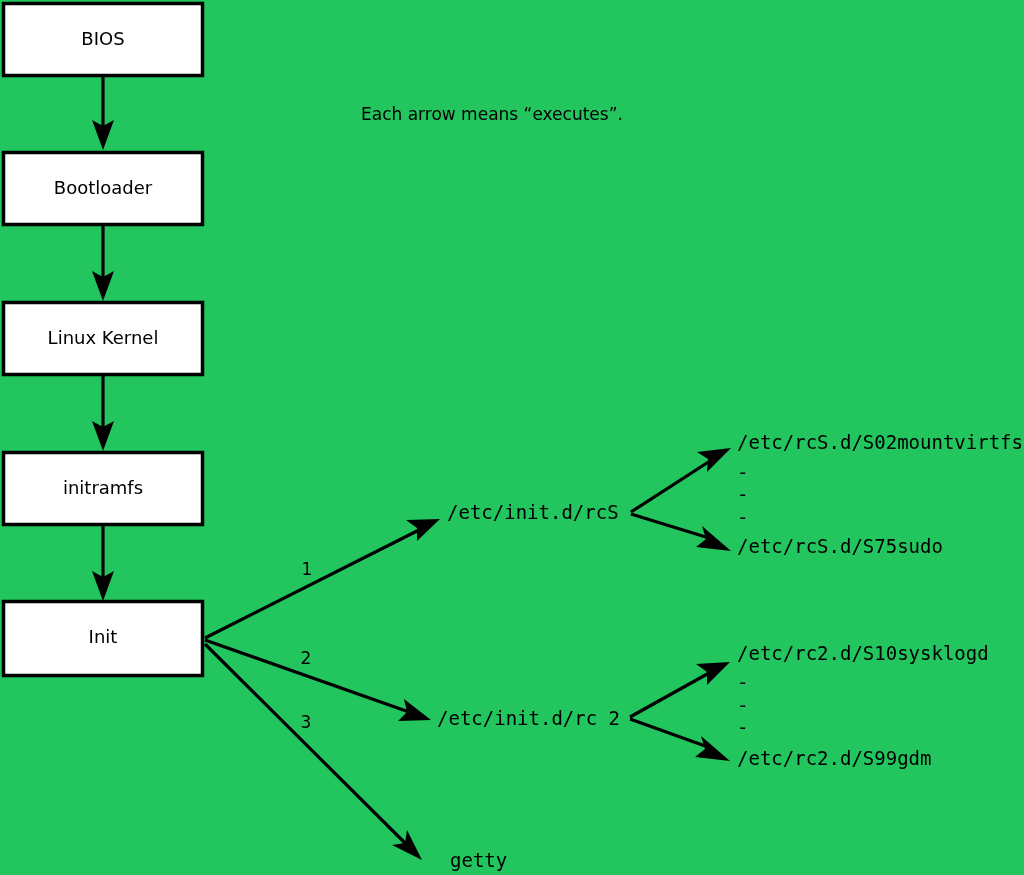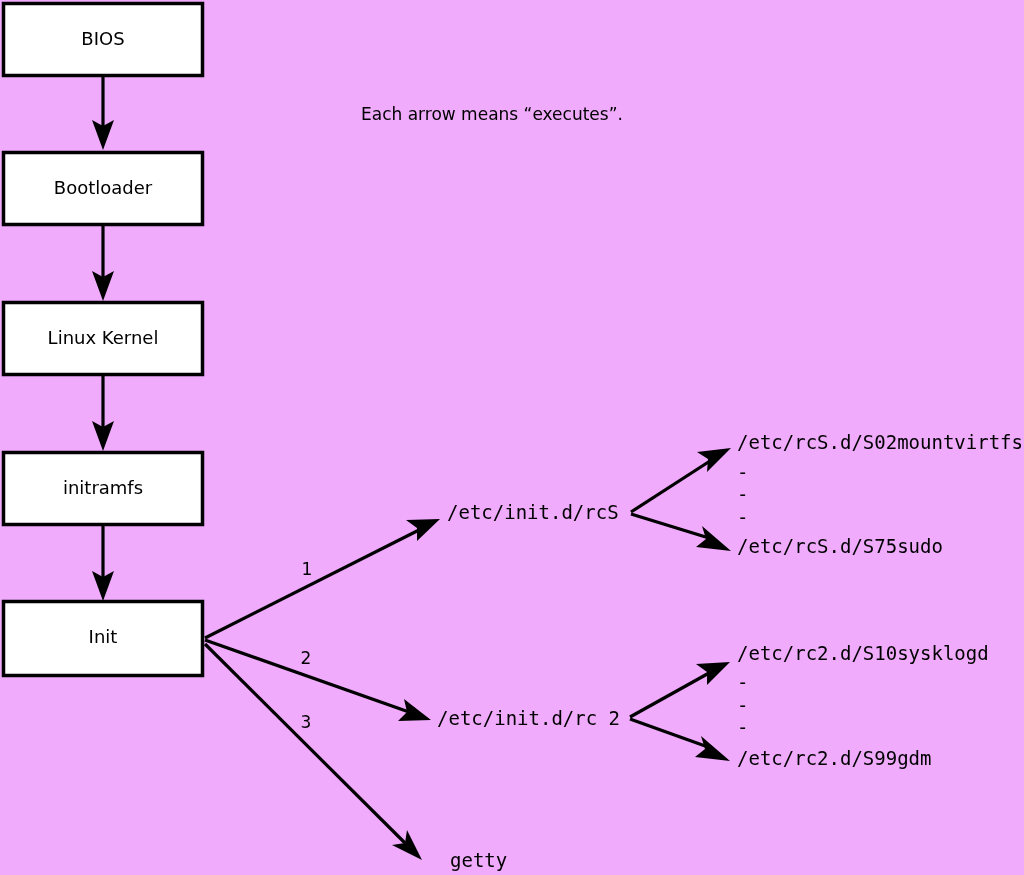--- a/index.html
+++ b/index.html
@@ -9,21 +9,21 @@
     background: #ffffff;
   }
   body {
     font-family: "Liberation Sans", sans-serif;
     color: #000000;
   }
   #canvas {
     position: relative;
     width: 1024px;
     height: 875px;
-    background: #f0abfc;
+    background: #22c55e;
     overflow: hidden;
   }
   #diagram-svg {
     position: absolute;
     left: 0;
     top: 0;
     width: 1024px;
     height: 875px;
   }
   .box-label {

